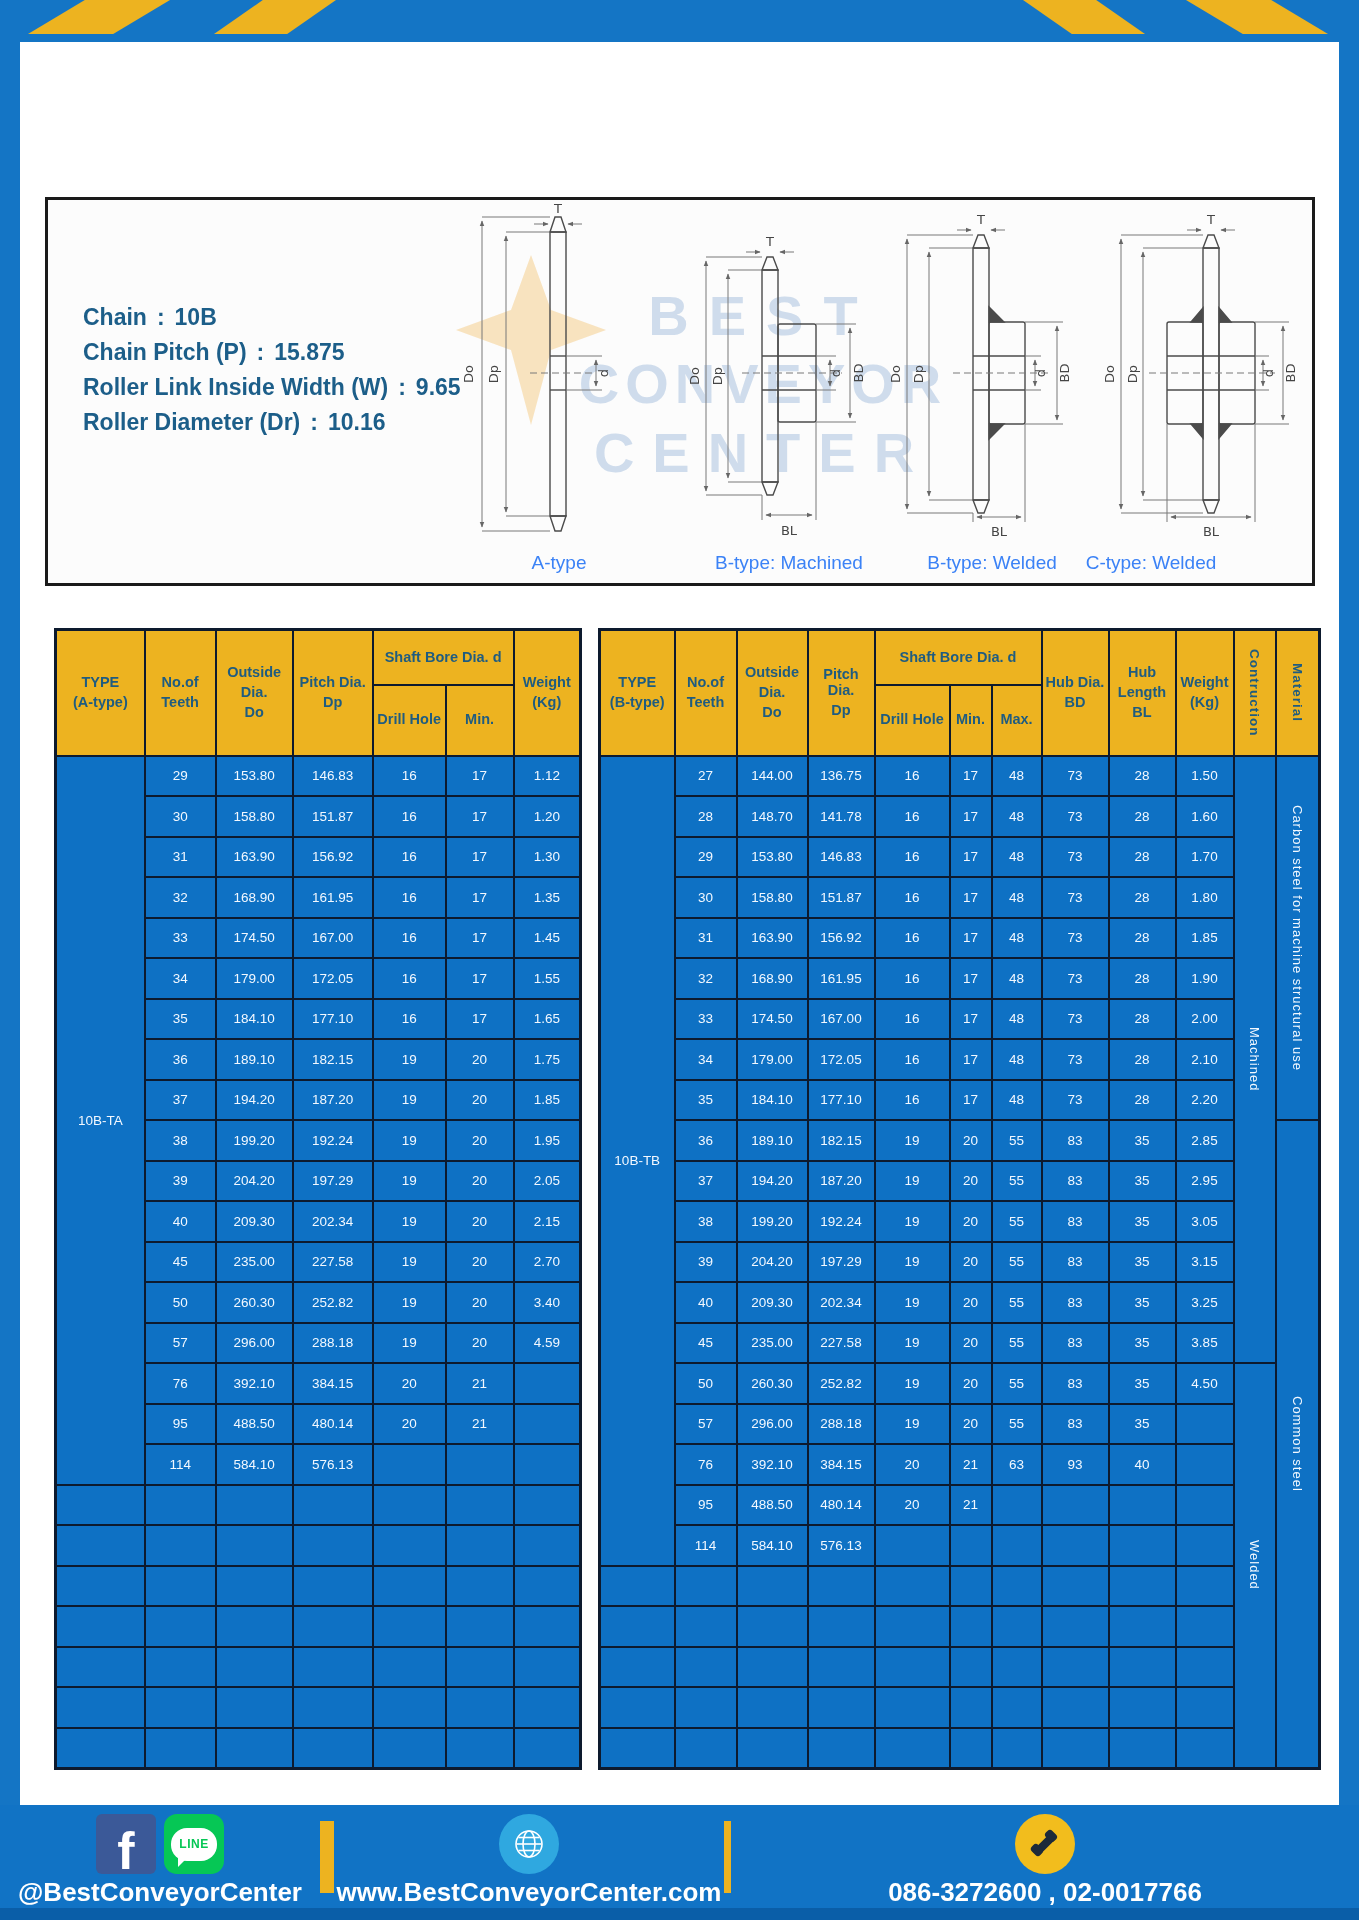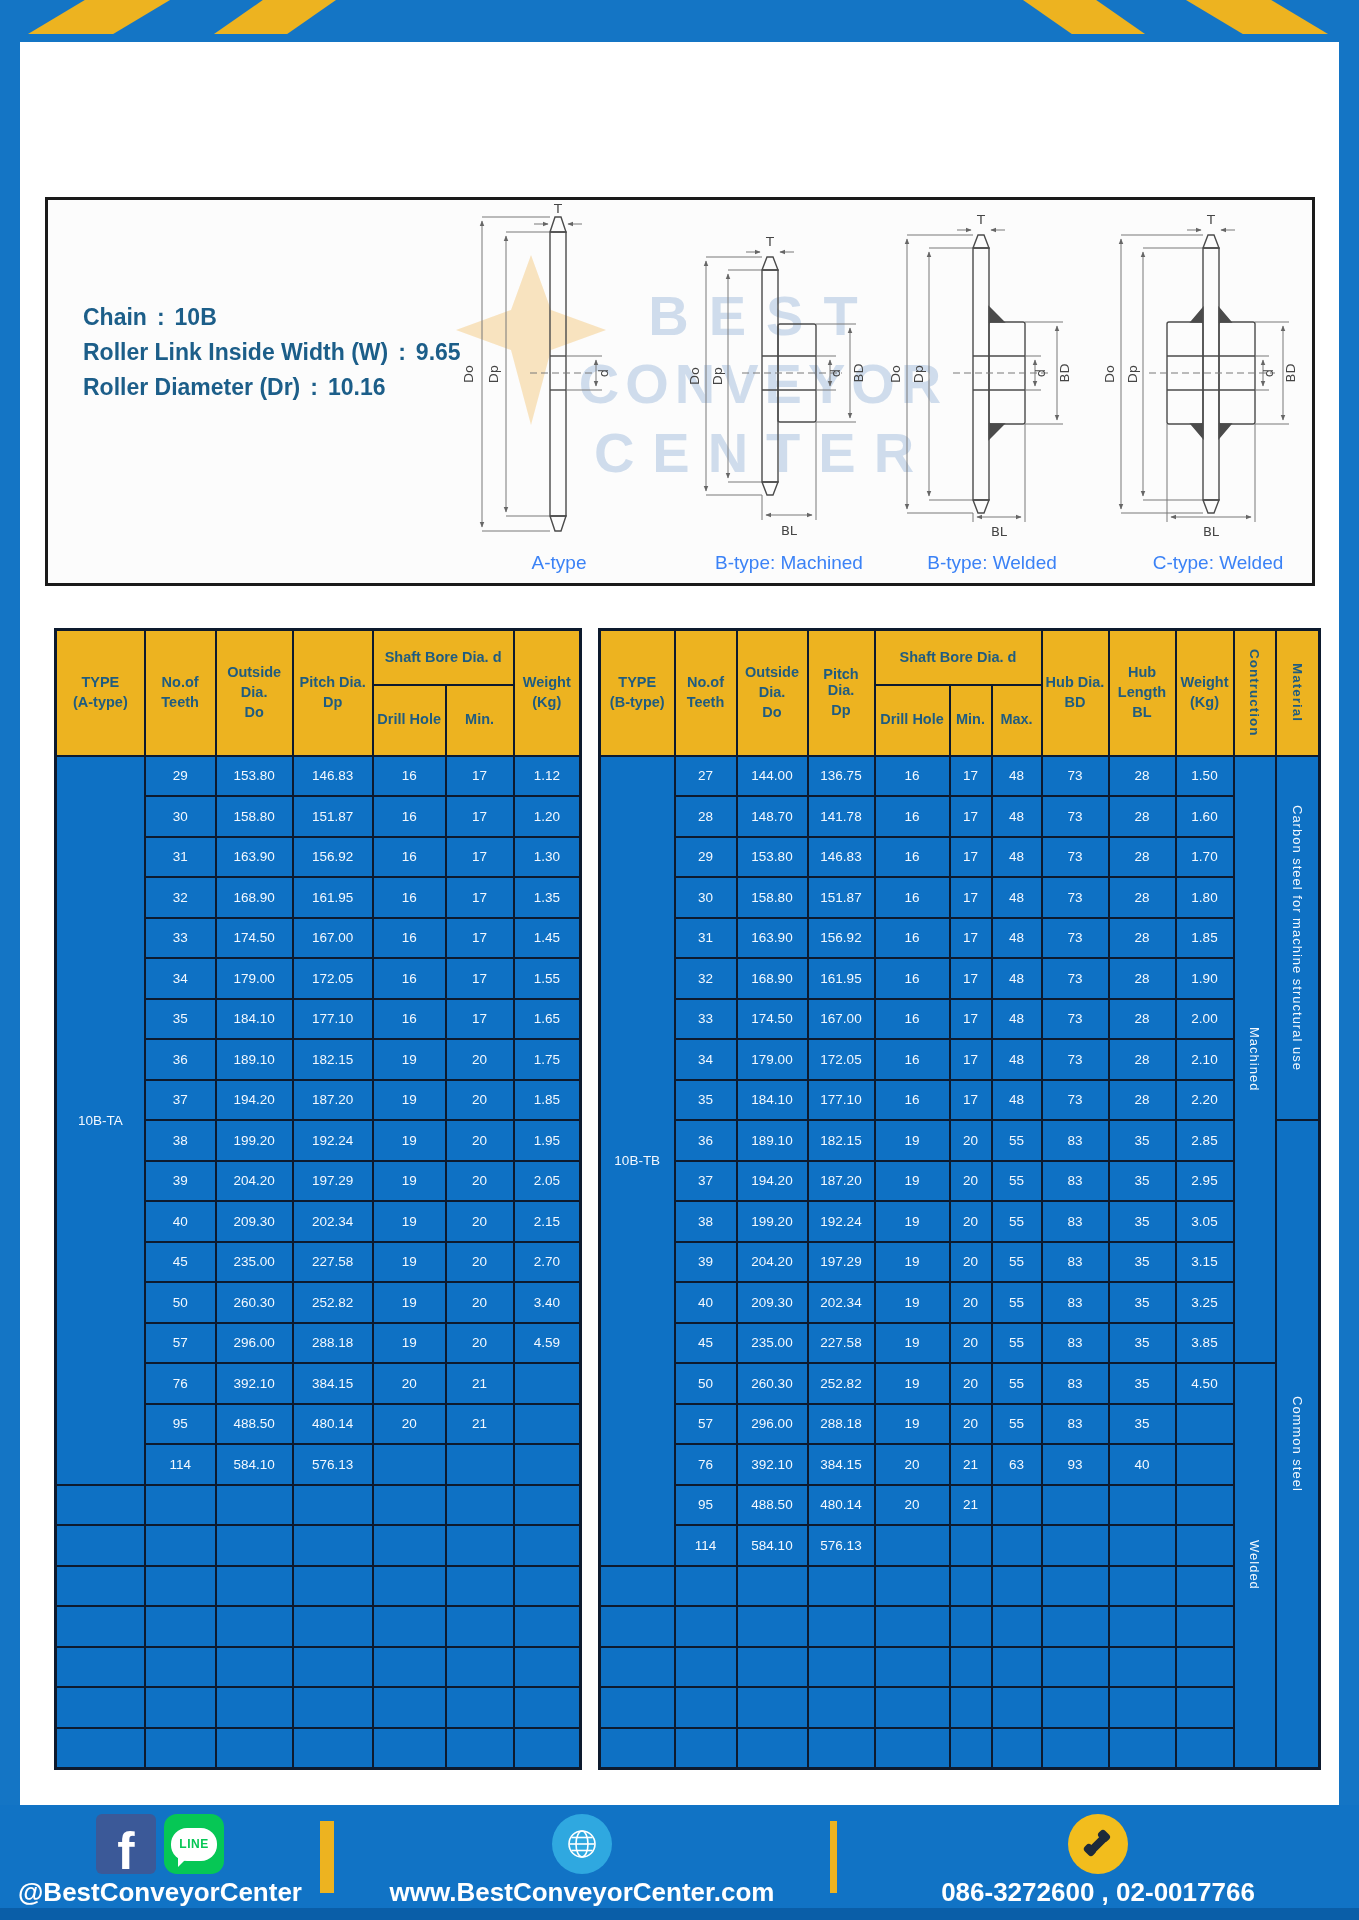--- a/index.html
+++ b/index.html
@@ -40,21 +40,21 @@
   .wm1 { font-size:56px; letter-spacing:20px;margin-top:40px; }
   .wm2 { font-size:56px; letter-spacing:6px; }
   .wm3 { font-size:56px; letter-spacing:18px; }
   .wm-star { position:absolute; left:408px; top:55px; pointer-events:none; }
   .drawing { position:absolute; top:4px; width:210px; height:340px; }
   #drawA { left:406px; } #drawB1 { left:636px; } #drawB2 { left:839px; } #drawC { left:1055px; }
   .caption {
     position:absolute; top:352px; width:220px; text-align:center;
     font-size:19px; color:#3b82f6;
   }
-  #cap0 { left:401px; } #cap1 { left:631px; } #cap2 { left:834px; } #cap3 { left:1060px; }
+  #cap0 { left:401px; } #cap1 { left:631px; } #cap2 { left:834px; } #cap3 { left:993px; }
   
   table.spec-table {
     position:absolute; top:628px; border-collapse:collapse; table-layout:fixed;
     background:var(--panel-blue,#0E71C4); border:3px solid var(--navy-border,#0D1A2E);
     height:1139px;
   }
   #table-a { left:54px;  width:528px; }
   #table-b { left:598px; width:720px; }
   .spec-table th, .spec-table td {
     border:2px solid var(--navy-border,#0D1A2E); padding:0;
@@ -70,21 +70,21 @@
   .spec-table .hl { margin:5px 0; line-height:1.05; }
   .vtxt { writing-mode:vertical-rl; margin:0 auto; letter-spacing:1px; line-height:1; }
   th .vtxt { font-size:13.5px; } td .vtxt { font-size:13px; }
   td.typec { font-size:13.5px; }
   
   .footer {
     position:absolute; left:0; right:0; bottom:0; height:115px;
     background:var(--footer-blue,#1173C5); display:flex; align-items:stretch;
   }
   .fgroup { display:flex; flex-direction:column; align-items:center; padding-top:8px; }
-  .fg1 { width:320px; } .fg2 { width:242px; } .fg3 { width:496px; } .fg4 { flex:1; }
+  .fg1 { width:320px; } .fg2 { width:242px; } .fg3 { width:390px; } .fg4 { flex:1; }
   .ficons { display:flex; gap:8px; height:62px; align-items:center; }
   .ftext { margin-top:2px; font-size:26px; font-weight:bold; color:#ffffff; white-space:nowrap; }
   .fdiv { width:7px; height:72px; margin-top:16px; background:var(--yellow,#EDB320); }
   .footer-strip { position:absolute; left:0; right:0; bottom:0; height:12px; background:var(--footer-strip,#0A5EA8); }
   .fb-box {
     width:60px; height:60px; background:var(--facebook,#3B5998); border-radius:6px;
     display:flex; align-items:flex-end; justify-content:center; overflow:hidden;
   }
   .fb-f { color:#fff; font-size:52px; font-weight:bold; line-height:0.86; }
   .line-box {
@@ -123,20 +123,21 @@
       <polygon points="75,0 95,55 150,75 95,95 75,170 55,95 0,75 55,55" fill="rgba(243,186,92,0.38)"></polygon>
     </svg>
     <div class="watermark">
       <div class="wm1">BEST</div>
       <div class="wm2">CONVEYOR</div>
       <div class="wm3">CENTER</div>
     </div>
 
     <div class="spec-lines">
       <div class="spec-line"><span>Chain</span><span class="spec-sep">:</span><span>10B</span></div>
+      <div class="spec-line"><span>Chain Pitch (P)</span><span class="spec-sep">:</span><span>15.875</span></div>
       <div class="spec-line"><span>Roller Link Inside Width (W)</span><span class="spec-sep">:</span><span>9.65</span></div>
       <div class="spec-line"><span>Roller Diameter (Dr)</span><span class="spec-sep">:</span><span>10.16</span></div>
     </div>
 
     <svg class="drawing" id="drawA" viewBox="0 0 210 340">
       <defs>
           <marker id="mA" viewBox="0 0 10 10" refX="9" refY="5" markerWidth="6" markerHeight="6" orient="auto-start-reverse">
             <path d="M0,1 L10,5 L0,9 Z" fill="#666"></path>
           </marker>
         </defs>

